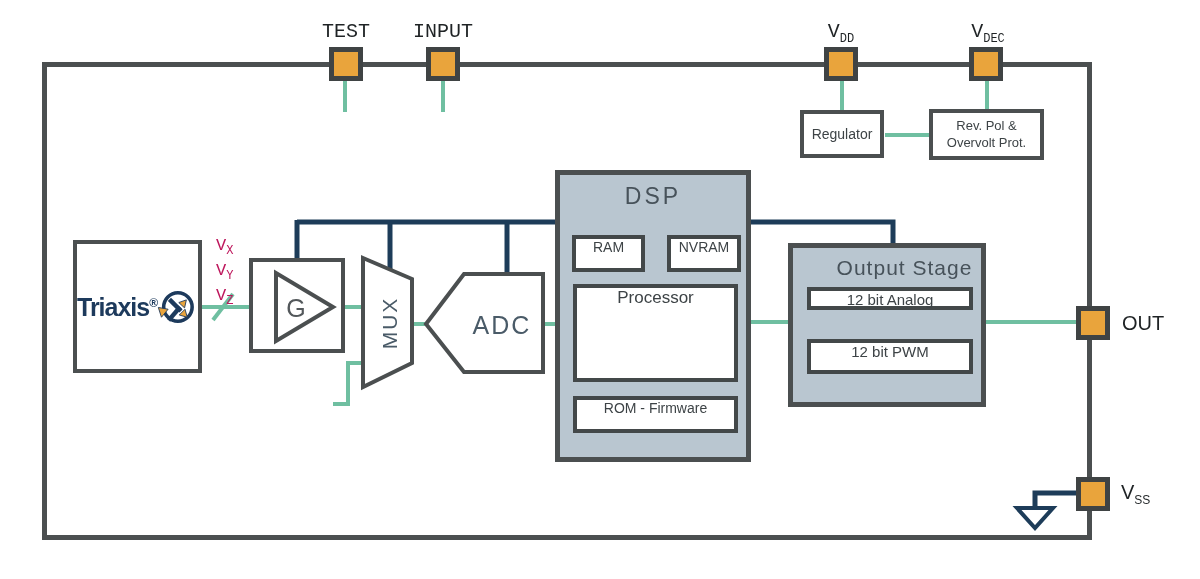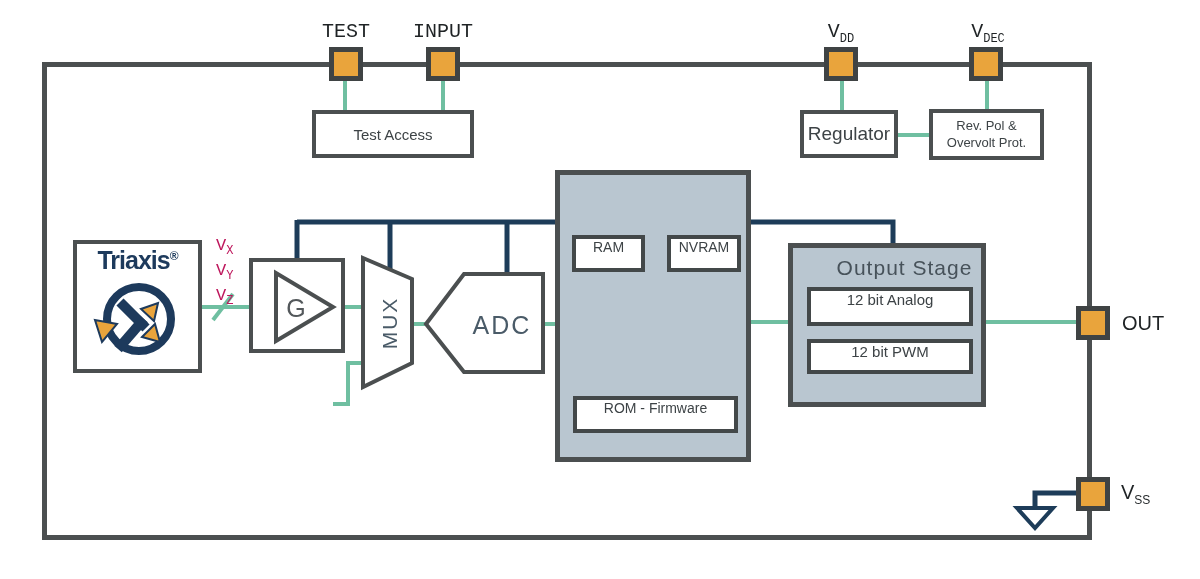--- a/index.html
+++ b/index.html
@@ -29,21 +29,21 @@
     border:5px solid #3f4344;z-index:3;
   }
   .pin-label{
     position:absolute;z-index:3;font-size:20px;color:#1f2325;white-space:nowrap;
   }
   .pin-label sub, .sig-label sub{font-size:12px;}
   .centered{transform:translateX(-50%);font-family:Liberation Mono, monospace;}
   .sig-label{
     position:absolute;z-index:2;font-size:17px;color:#be185d;white-space:nowrap;font-family:Liberation Mono, monospace;
   }
-  .triaxis-box{flex-direction:column;justify-content:flex-start;}
+  .triaxis-box{justify-content:flex-start;}
   .triaxis-brand{
     color:#1d3a5c;font-weight:bold;font-size:25px;letter-spacing:-1px;margin-top:3px;line-height:1.1;
   }
   .triaxis-brand sup{font-size:12px;}
   .twoline{line-height:1.3;}
 </style>
 </head>
 <body>
 
 <div class="canvas">
@@ -77,25 +77,22 @@
 
     <polygon points="363,258 412,279 412,363 363,387" fill="#ffffff" stroke="#4b4f50" stroke-width="4"></polygon>
     <polygon points="426,324 464,274 543,274 543,372 464,372" fill="#ffffff" stroke="#4b4f50" stroke-width="4"></polygon>
     <polygon points="276,273 276,341 333,307" fill="#ffffff" stroke="#4b4f50" stroke-width="4"></polygon>
 
     <text x="296" y="308" text-anchor="middle" dominant-baseline="central" font-size="25" fill="#53585b">G</text>
     <text x="389" y="323" transform="rotate(-90 389 323)" text-anchor="middle" dominant-baseline="central" font-size="21" letter-spacing="2" fill="#4a5b68">MUX</text>
     <text x="502" y="325" text-anchor="middle" dominant-baseline="central" font-size="25" letter-spacing="2" fill="#4a5b68">ADC</text>
   </svg>
 
-  <div class="block" style="left:312px;top:110px;width:162px;height:48px;font-size:15px;">
-    <span>Test Access</span>
-  </div>
 
-  <div class="block" style="left:800px;top:110px;width:98px;height:48px;font-size:19px;">
+  <div class="block" style="left:800px;top:110px;width:84px;height:48px;font-size:14px;">
     <span>Regulator</span>
   </div>
 
   <div class="block" style="left:929px;top:109px;width:115px;height:51px;font-size:13px;">
     <span class="twoline">
       <span>Rev. Pol &amp;</span><br>
       <span>Overvolt Prot.</span>
     </span>
   </div>
 
@@ -112,34 +109,38 @@
   </div>
 
   <div class="sig-label" style="left:216px;top:236px;"><span>V</span><sub>X</sub></div>
   <div class="sig-label" style="left:216px;top:261px;"><span>V</span><sub>Y</sub></div>
   <div class="sig-label" style="left:216px;top:286px;"><span>V</span><sub>Z</sub></div>
 
   <div class="block" style="left:249px;top:258px;width:96px;height:95px;background:transparent;z-index:1;"></div>
 
 
   <div class="block container-block" style="left:555px;top:170px;width:196px;height:292px;">
+    <div class="container-title">DSP</div>
     <div class="inner-block" style="left:12px;top:60px;width:73px;height:37px;font-size:14px;">
         <span>RAM</span>
       </div>
     <div class="inner-block" style="left:107px;top:60px;width:74px;height:37px;font-size:14px;">
         <span>NVRAM</span>
+      </div>
+    <div class="inner-block" style="left:13px;top:109px;width:165px;height:98px;font-size:17px;">
+        <span>Processor</span>
       </div>
     <div class="inner-block" style="left:13px;top:221px;width:165px;height:37px;font-size:14px;">
         <span>ROM - Firmware</span>
       </div>
   </div>
 
   <div class="block container-block" style="left:788px;top:243px;width:198px;height:164px;padding-left:35px;">
     <div class="container-title" style="font-size:21px;letter-spacing:1px;">Output Stage</div>
-    <div class="inner-block" style="left:14px;top:39px;width:166px;height:39px;font-size:15px;">
+    <div class="inner-block" style="left:14px;top:39px;width:166px;height:23px;font-size:15px;">
         <span>12 bit Analog</span>
       </div>
     <div class="inner-block" style="left:14px;top:91px;width:166px;height:35px;font-size:15px;">
         <span>12 bit PWM</span>
       </div>
   </div>
 
   <div class="pin" style="left:329px;top:47px;"></div>
   <div class="pin" style="left:426px;top:47px;"></div>
   <div class="pin" style="left:824px;top:47px;"></div>

